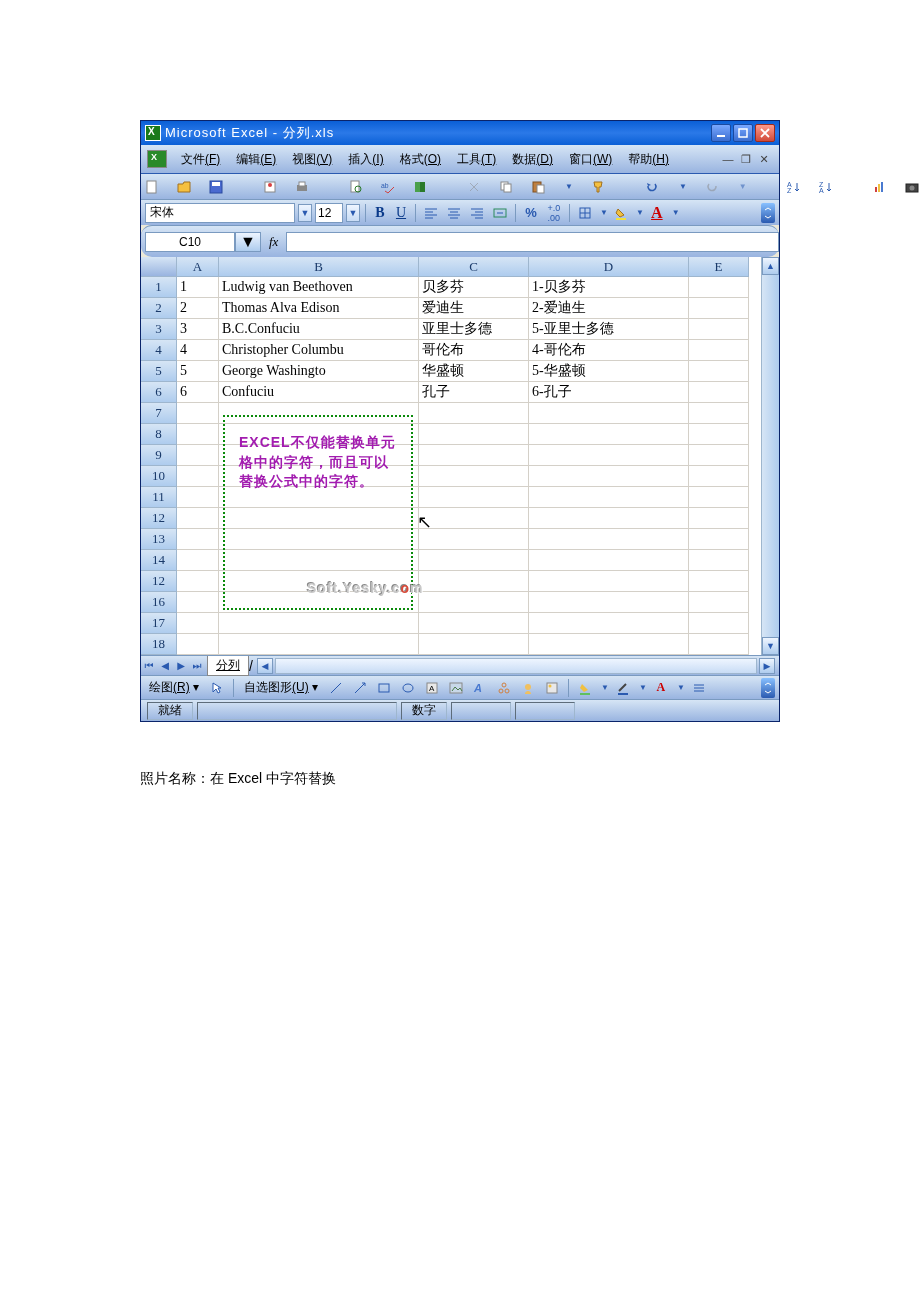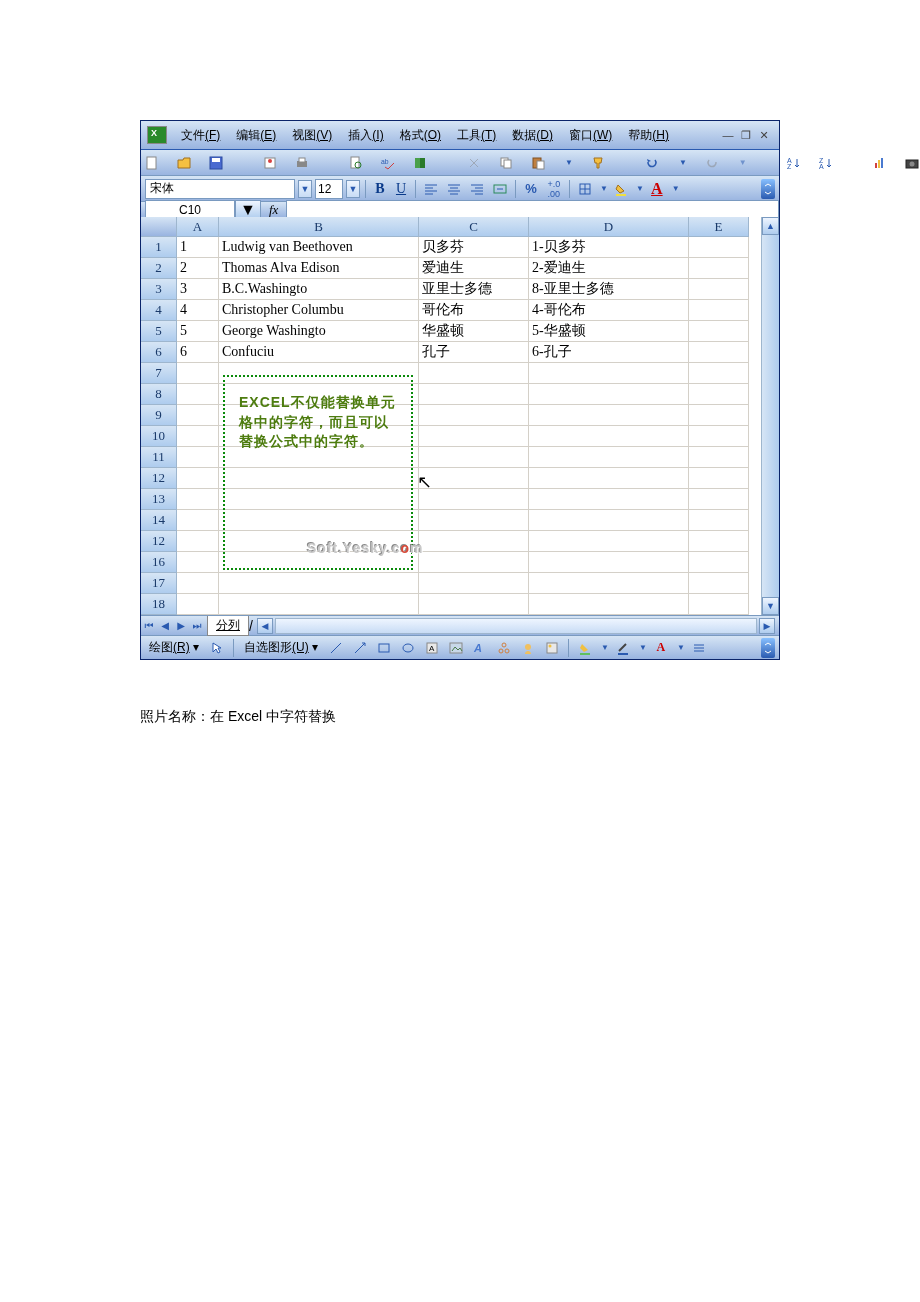--- a/index.html
+++ b/index.html
@@ -25,39 +25,39 @@
 .tb-btn { width: 20px; height: 20px; display: flex; align-items: center; justify-content: center; cursor: pointer; border-radius: 2px; }
 .tb-sep { width: 1px; height: 18px; background: #7a9ac0; margin: 0 2px; }
 .tb-text { font-size: 12px; padding: 0 4px; cursor: pointer; }
 .tb-right { margin-left: auto; width: 14px; height: 20px; background: linear-gradient(to bottom,#88c0ff,#2a5ab0); display:flex; align-items:center; justify-content:center; border-radius:2px; cursor:pointer; }
 .fmt-toolbar { height: 26px; background: linear-gradient(to bottom, #d6e5f5, #99b4e0); display: flex; align-items: center; padding: 0 4px; gap: 3px; border-top: 1px solid #7a9ac0; }
 .font-box { width: 150px; height: 20px; background: #fff; border: 1px solid #7a9ac0; display: flex; align-items: center; padding: 0 4px; font-size: 12px; cursor: pointer; }
 .dd-arrow { width: 14px; height: 18px; background: linear-gradient(to bottom,#eef5ff,#c8dcf5); border: 1px solid #7a9ac0; display: flex; align-items: center; justify-content: center; cursor: pointer; font-size: 9px; color: #2a5ab0; }
 .size-box { width: 28px; height: 20px; background: #fff; border: 1px solid #7a9ac0; font-size: 12px; padding: 0 2px; display:flex; align-items:center; cursor:pointer; }
 .fmt-b { font-weight: bold; font-family: "Times New Roman"; font-size: 14px; color: #0a3a8a; width: 18px; text-align:center; cursor:pointer; }
 .fmt-u { text-decoration: underline; font-family: "Times New Roman"; font-size: 14px; color: #0a3a8a; width: 18px; text-align:center; cursor:pointer; }
-.namebox-row { height: 16px; background: linear-gradient(to bottom, #d6e5f5, #99b4e0); display: flex; align-items: center; border-top: 1px solid #7a9ac0; }
+.namebox-row { height: 32px; background: linear-gradient(to bottom, #d6e5f5, #99b4e0); display: flex; align-items: center; border-top: 1px solid #7a9ac0; border-radius: 11px; }
 .namebox { width: 90px; height: 20px; background: #fff; border: 1px solid #7a9ac0; margin-left: 4px; font-size: 12px; padding: 0 4px; display:flex; align-items:center; justify-content:center; }
 .nb-arrow { width: 26px; height: 20px; background: linear-gradient(to bottom,#eef5ff,#aeccee); border: 1px solid #7a9ac0; display:flex; align-items:center; justify-content:center; cursor:pointer; }
 .fx-label { font-style: italic; font-size: 13px; font-family: "Times New Roman"; margin: 16px 8px; cursor:pointer; }
 .formula-bar { flex: 1; height: 20px; background: #fff; border: 1px solid #7a9ac0; }
 .grid-area { background: #fff; position: relative; display: flex; }
 .row-hdrs { width: 36px; }
 .hdr-corner { width: 36px; height: 20px; background: linear-gradient(to bottom,#d6e5f5,#99b4e0); border-right: 1px solid #9eb6ce; border-bottom: 1px solid #9eb6ce; }
 .row-hdr { width: 36px; height: 21px; background: linear-gradient(to bottom,#d6e5f5,#aeccee); border-right: 1px solid #9eb6ce; border-bottom: 1px solid #9eb6ce; font-size: 13px; display:flex; align-items:center; justify-content:center; color: #1a3a6a; cursor:pointer; font-family:"Times New Roman"; }
 .cols { flex: 1; position: relative; }
 .col-hdrs { display: flex; height: 20px; }
 .col-hdr { height: 20px; background: linear-gradient(to bottom,#d6e5f5,#aeccee); border-right: 1px solid #9eb6ce; border-bottom: 1px solid #9eb6ce; font-size: 13px; display:flex; align-items:center; justify-content:center; color: #1a3a6a; cursor:pointer; font-family:"Times New Roman"; }
 .col-a { width: 42px; } .col-b { width: 200px; } .col-c { width: 110px; } .col-d { width: 160px; } .col-e { width: 60px; }
 .grid-rows { }
 .grid-row { display: flex; height: 21px; }
 .cell { height: 21px; border-right: 1px solid #d4d0c8; border-bottom: 1px solid #d4d0c8; font-size: 14px; padding: 0 3px; display:flex; align-items:center; overflow:hidden; white-space:nowrap; font-family:"Times New Roman","SimSun"; }
 .overlay { position: absolute; left: 46px; top: 158px; width: 190px; height: 195px; border: 2px dotted #0a8a0a; background: rgba(255,255,255,0.0); }
 .overlay-title { color: #d00; font-weight: bold; font-size: 16px; letter-spacing: 2px; padding: 10px 16px 6px; }
-.overlay-body { color: #4d7c0f; font-size: 14px; font-weight: bold; padding: 16px 14px 0; line-height: 1.4; letter-spacing: 1px; }
+.overlay-body { color: #a21caf; font-size: 14px; font-weight: bold; padding: 16px 14px 0; line-height: 1.4; letter-spacing: 1px; }
 .watermark { position: absolute; left: 130px; top: 323px; font-size: 14px; font-weight: bold; color: #c8c8c8; text-shadow: 1px 1px 0 #fff, -1px -1px 0 #888; letter-spacing: 1px; }
 .watermark .red { color: #d84a3a; }
 .cursor-icon { position: absolute; left: 240px; top: 254px; font-size: 18px; color: #000; }
 .vscroll { width: 18px; background: linear-gradient(to right,#d6e5f5,#aeccee); border-left: 1px solid #9eb6ce; position:relative; }
 .vsc-btn { height: 18px; background: linear-gradient(to bottom,#eef5ff,#aeccee); border: 1px solid #7a9ac0; display:flex; align-items:center; justify-content:center; font-size:9px; color:#2a5ab0; cursor:pointer; }
 .vsc-btn.bottom { position:absolute; bottom:0; left:0; right:0; }
 .sheet-tabs { height: 20px; background: linear-gradient(to bottom,#d6e5f5,#99b4e0); display: flex; align-items: center; font-size: 12px; border-top: 1px solid #7a9ac0; }
 .tab-nav { display: flex; }
 .tab-nav-btn { width: 16px; height: 18px; display:flex; align-items:center; justify-content:center; cursor:pointer; font-size:10px; color:#2a5ab0; }
 .sheet-tab { background: #fff; border: 1px solid #888; border-top: none; padding: 1px 8px; font-size: 12px; text-decoration: underline; cursor:pointer; margin-left: 2px; position:relative; }
@@ -74,20 +74,41 @@
 .dd-tri { font-size: 8px; color:#2a5ab0; margin-left:2px; }
 .tb-del { font-size:10px; }
 .align-icon { width:14px; height:12px; display:inline-block; }
 </style>
 </head>
 <body>
 
 <div class="page">
 <div class="window">
 
+  <div class="titlebar">
+    <span class="titlebar-icon"></span>
+    <span class="titlebar-text">Microsoft Excel - 分列.xls</span>
+    <div class="win-btns">
+      <div class="win-btn">
+            <svg viewBox="0 0 10 10">
+              <rect x="1" y="7" width="8" height="2" fill="#fff"></rect>
+            </svg>
+          </div>
+      <div class="win-btn">
+            <svg viewBox="0 0 10 10">
+              <rect x="1" y="1" width="8" height="8" fill="none" stroke="#fff" stroke-width="1.5"></rect>
+            </svg>
+          </div>
+      <div class="win-btn close">
+            <svg viewBox="0 0 10 10">
+              <path d="M1 1 L9 9 M9 1 L1 9" stroke="#fff" stroke-width="1.8"></path>
+            </svg>
+          </div>
+    </div>
+  </div>
 
   <div class="menubar">
     <span class="menu-icon-box"></span>
     <span class="menu-item"><span>文件</span><span class="u">(F)</span></span>
     <span class="menu-item"><span>编辑</span><span class="u">(E)</span></span>
     <span class="menu-item"><span>视图</span><span class="u">(V)</span></span>
     <span class="menu-item"><span>插入</span><span class="u">(I)</span></span>
     <span class="menu-item"><span>格式</span><span class="u">(O)</span></span>
     <span class="menu-item"><span>工具</span><span class="u">(T)</span></span>
     <span class="menu-item"><span>数据</span><span class="u">(D)</span></span>
@@ -336,23 +357,23 @@
             </div>
             <div class="grid-row">
               <div class="cell col-a">2</div>
               <div class="cell col-b">Thomas Alva Edison</div>
               <div class="cell col-c">爱迪生</div>
               <div class="cell col-d">2-爱迪生</div>
               <div class="cell col-e"></div>
             </div>
             <div class="grid-row">
               <div class="cell col-a">3</div>
-              <div class="cell col-b">B.C.Washingto</div>
+              <div class="cell col-b">B.C.Confuciu</div>
               <div class="cell col-c">亚里士多德</div>
-              <div class="cell col-d">8-亚里士多德</div>
+              <div class="cell col-d">5-亚里士多德</div>
               <div class="cell col-e"></div>
             </div>
             <div class="grid-row">
               <div class="cell col-a">4</div>
               <div class="cell col-b">Christopher Columbu</div>
               <div class="cell col-c">哥伦布</div>
               <div class="cell col-d">4-哥伦布</div>
               <div class="cell col-e"></div>
             </div>
             <div class="grid-row">
@@ -571,17 +592,24 @@
             <path d="M2 4h10M2 7h10M2 10h10" stroke="#2a5ab0"></path>
           </svg>
         </span>
     <div class="tb-right">
           <svg width="8" height="12" viewBox="0 0 8 12">
             <path d="M1 3 L4 1 L7 3 M1 9 L4 11 L7 9" stroke="#fff" fill="none"></path>
           </svg>
         </div>
   </div>
 
+  <div class="statusbar">
+    <div class="status-cell">就绪</div>
+    <div class="status-mid"></div>
+    <div class="status-cell">数字</div>
+    <div class="status-end"></div>
+    <div class="status-end"></div>
+  </div>
 
 </div>
 
 <div class="caption">照片名称：在 Excel 中字符替换</div>
 </div>
 
 </body></html>

